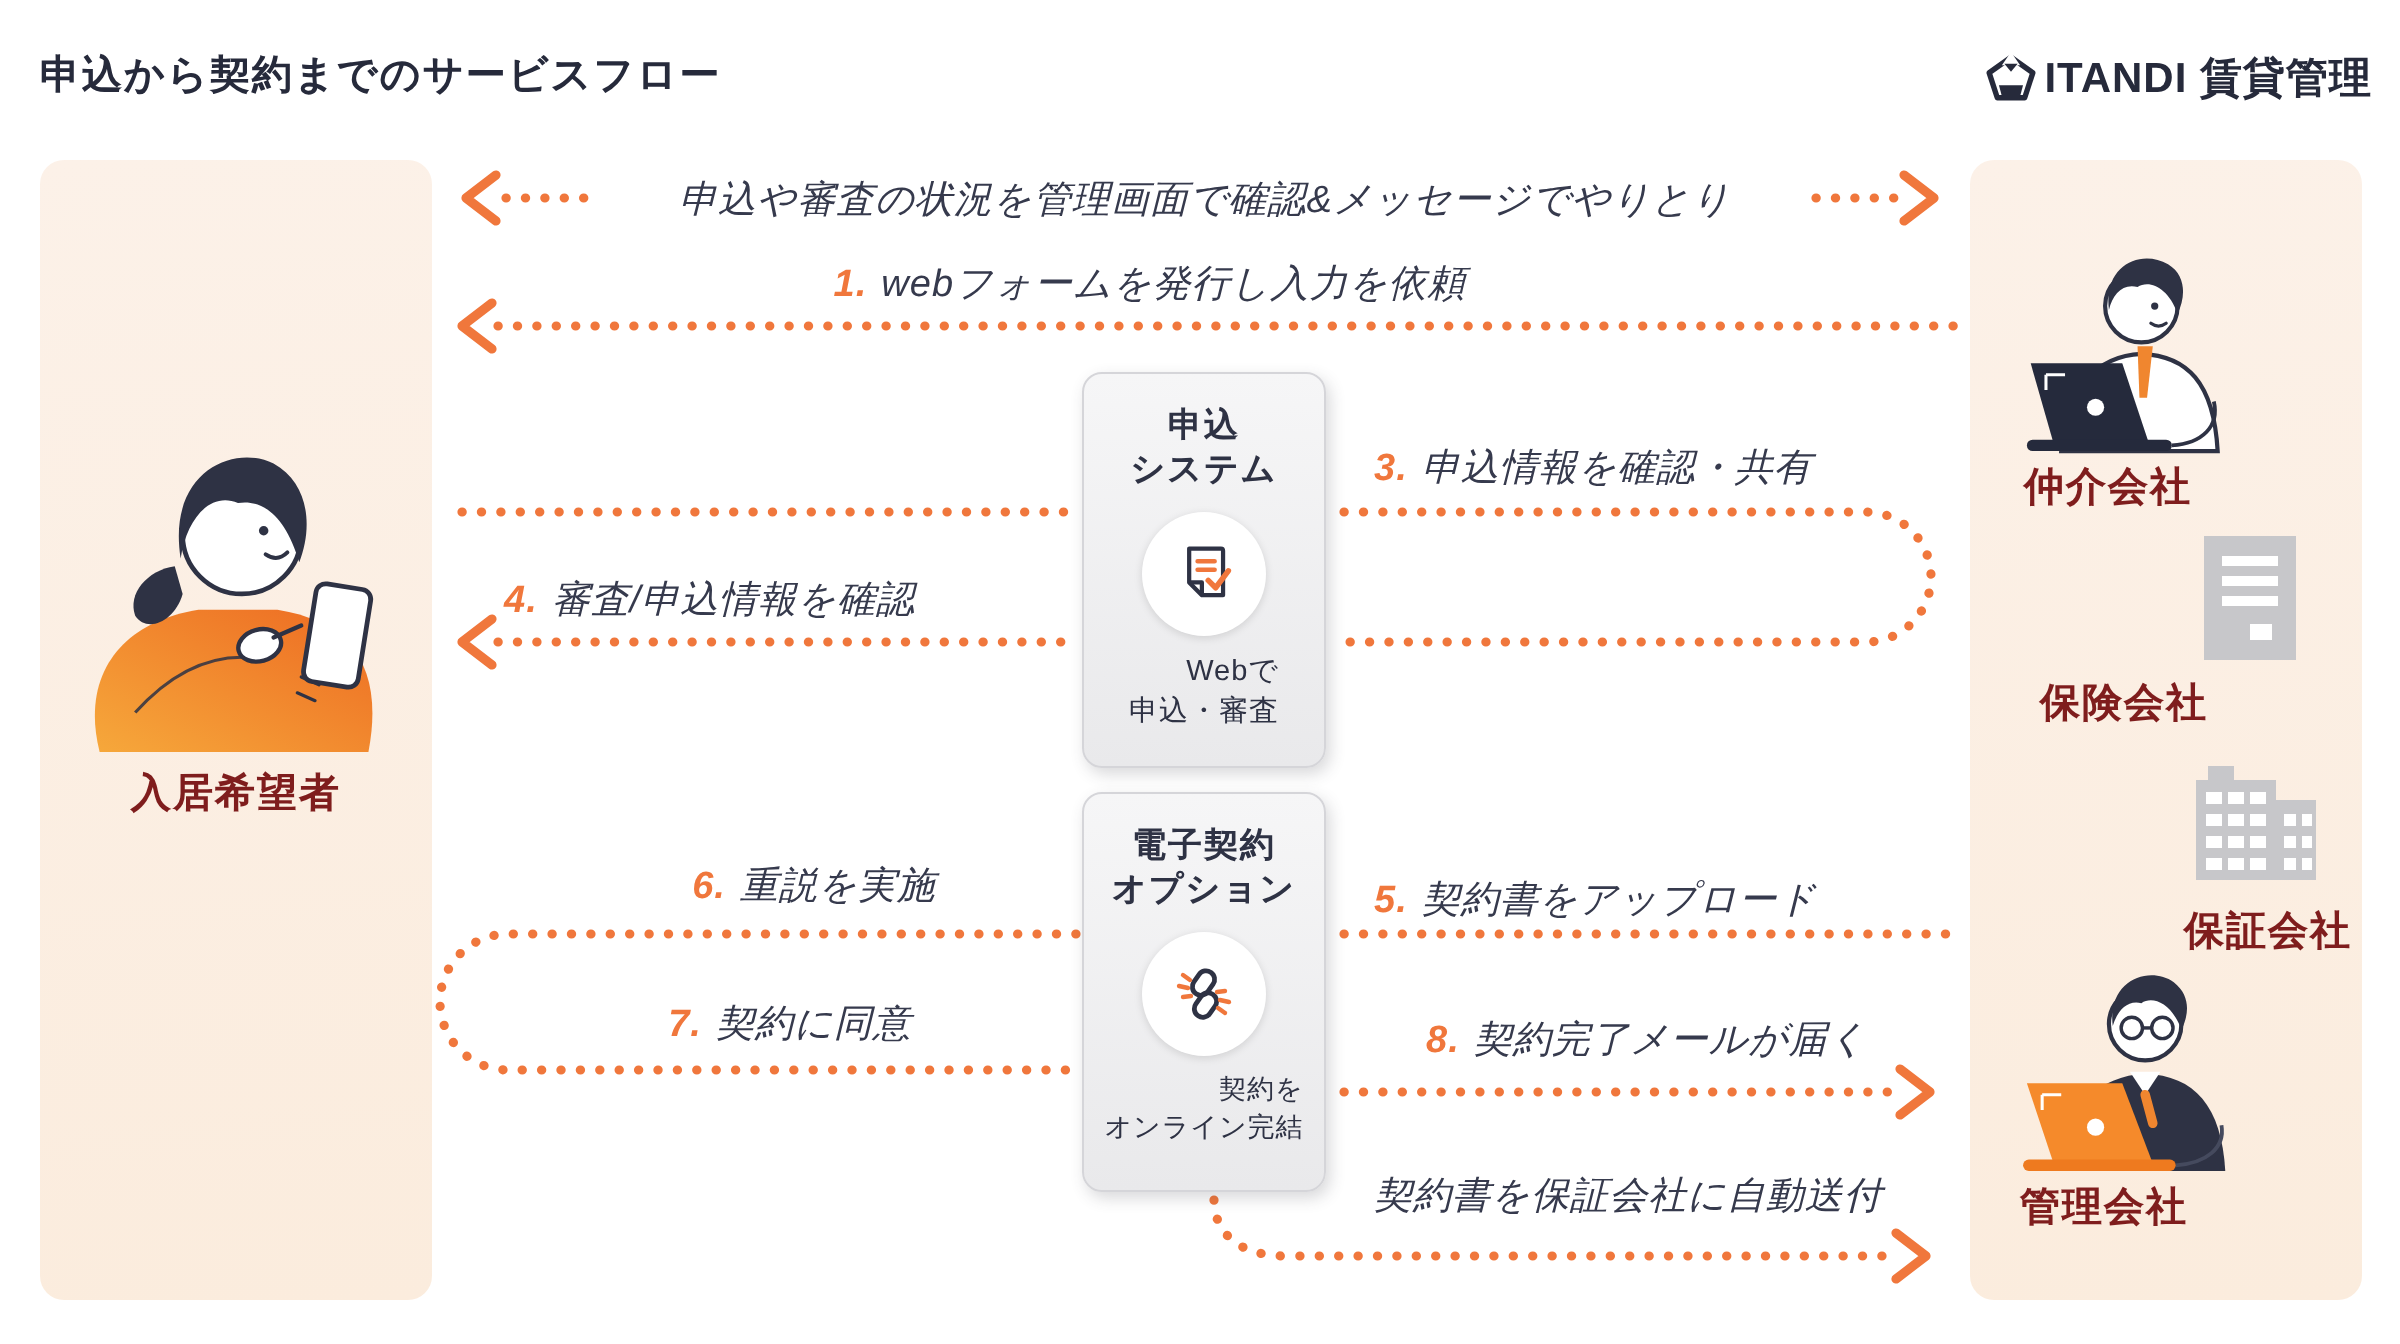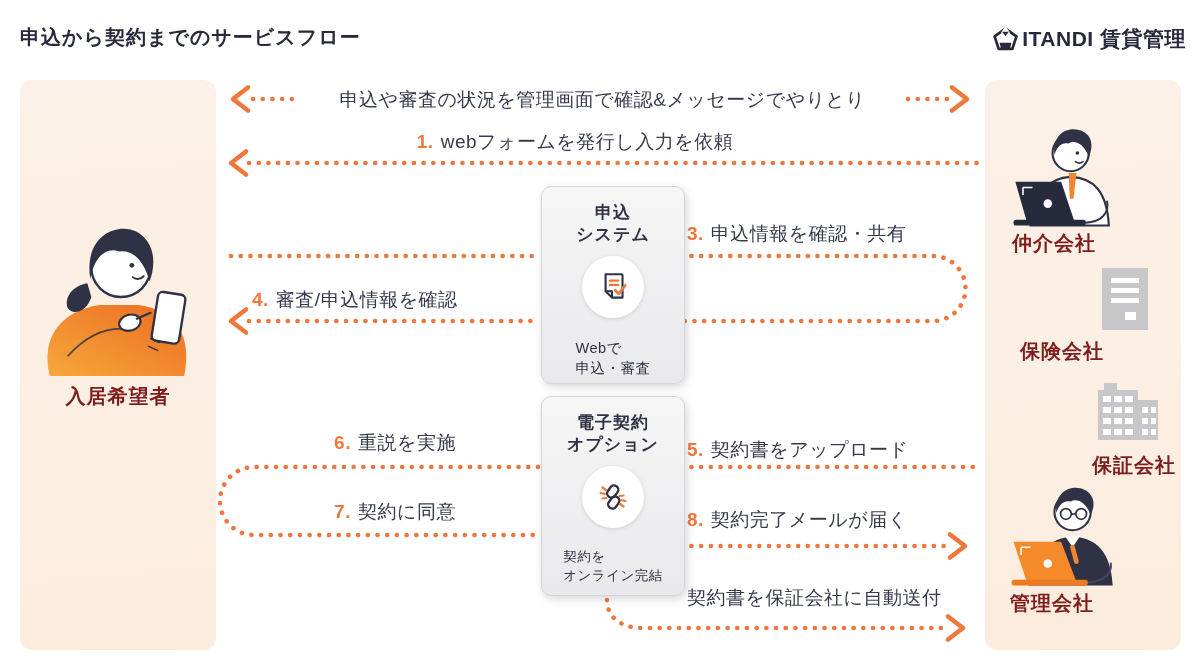--- a/index.html
+++ b/index.html
@@ -25,36 +25,36 @@
   .panel{position:absolute;top:80px;width:196px;height:570px;border-radius:12px;
     background:linear-gradient(175deg,var(--panel-bg-top) 0%,var(--panel-bg-bottom) 100%);}
   .panel-left{left:20px;}
   .panel-right{left:985px;}
 
   .panel-label{position:absolute;font-size:20px;font-weight:700;color:#7f1d1d;
     letter-spacing:1px;white-space:nowrap;}
 
   .illus{position:absolute;}
 
-  .sysbox{position:absolute;left:541px;width:144px;border-radius:10px;
+  .sysbox{position:absolute;left:541px;width:122px;border-radius:10px;
     background:linear-gradient(180deg,var(--box-bg-top),var(--box-bg-bottom));
     border:1px solid #D5D5D9;box-shadow:2px 3px 8px rgba(60,60,72,.20);
     display:flex;flex-direction:column;align-items:center;}
   .box-app{top:186px;height:198px;}
   .box-econ{top:396px;height:200px;}
   .box-title{font-weight:700;font-size:17px;line-height:1.32;color:#2E3244;
     text-align:center;white-space:pre-line;margin-top:15px;letter-spacing:1px;}
   .circle{width:62px;height:62px;border-radius:50%;background:#fff;
     box-shadow:0 1px 4px rgba(0,0,0,.13);display:flex;align-items:center;
     justify-content:center;margin:9px 0 8px;}
-  .box-caption{font-size:14.5px;line-height:1.4;color:#2E3244;text-align:left;
-    white-space:pre-line;letter-spacing:.5px;margin-top:12px;}
+  .box-caption{font-size:14.5px;line-height:1.4;color:#2E3244;text-align:right;
+    white-space:pre-line;letter-spacing:.5px;}
   .box-caption.small{font-size:13.5px;}
 
-  .step{position:absolute;font-size:19px;color:var(--ink);white-space:nowrap;letter-spacing:.5px;}
+  .step{position:absolute;font-size:19px;color:var(--ink);white-space:nowrap;letter-spacing:.5px;font-style:italic;}
   .step .num{color:var(--accent);font-weight:700;margin-right:7px;}
   .centered{text-align:center;}
 
   .flow-layer{position:absolute;left:0;top:0;}
   .flow-layer path{fill:none;stroke:var(--accent);}
   .flow-layer .dots path{stroke-width:4.6;stroke-linecap:round;stroke-dasharray:0.1 9.6;}
   .flow-layer .heads path{stroke-width:4.6;stroke-linecap:round;stroke-linejoin:round;}
 </style>
 </head>
 <body>
@@ -201,29 +201,29 @@
   </div>
 
   <div class="step" style="left:252px;top:287px;">
     <span class="num">4.</span><span>審査/申込情報を確認</span>
   </div>
 
   <div class="step" style="left:687px;top:437px;">
     <span class="num">5.</span><span>契約書をアップロード</span>
   </div>
 
-  <div class="step centered" style="left:252px;top:430px;width:286px;">
+  <div class="step centered" style="left:264px;top:430px;width:286px;">
     <span class="num">6.</span><span>重説を実施</span>
   </div>
 
   <div class="step centered" style="left:252px;top:499px;width:286px;">
     <span class="num">7.</span><span>契約に同意</span>
   </div>
 
-  <div class="step" style="left:687px;top:507px;">
+  <div class="step" style="left:713px;top:507px;">
     <span class="num">8.</span><span>契約完了メールが届く</span>
   </div>
 
   <div class="step" style="left:687px;top:585px;">契約書を保証会社に自動送付</div>
 
   <div class="sysbox box-app">
     <div class="box-title">申込
 システム</div>
     <div class="circle">
       <svg width="36" height="36" viewBox="0 0 34 34">

